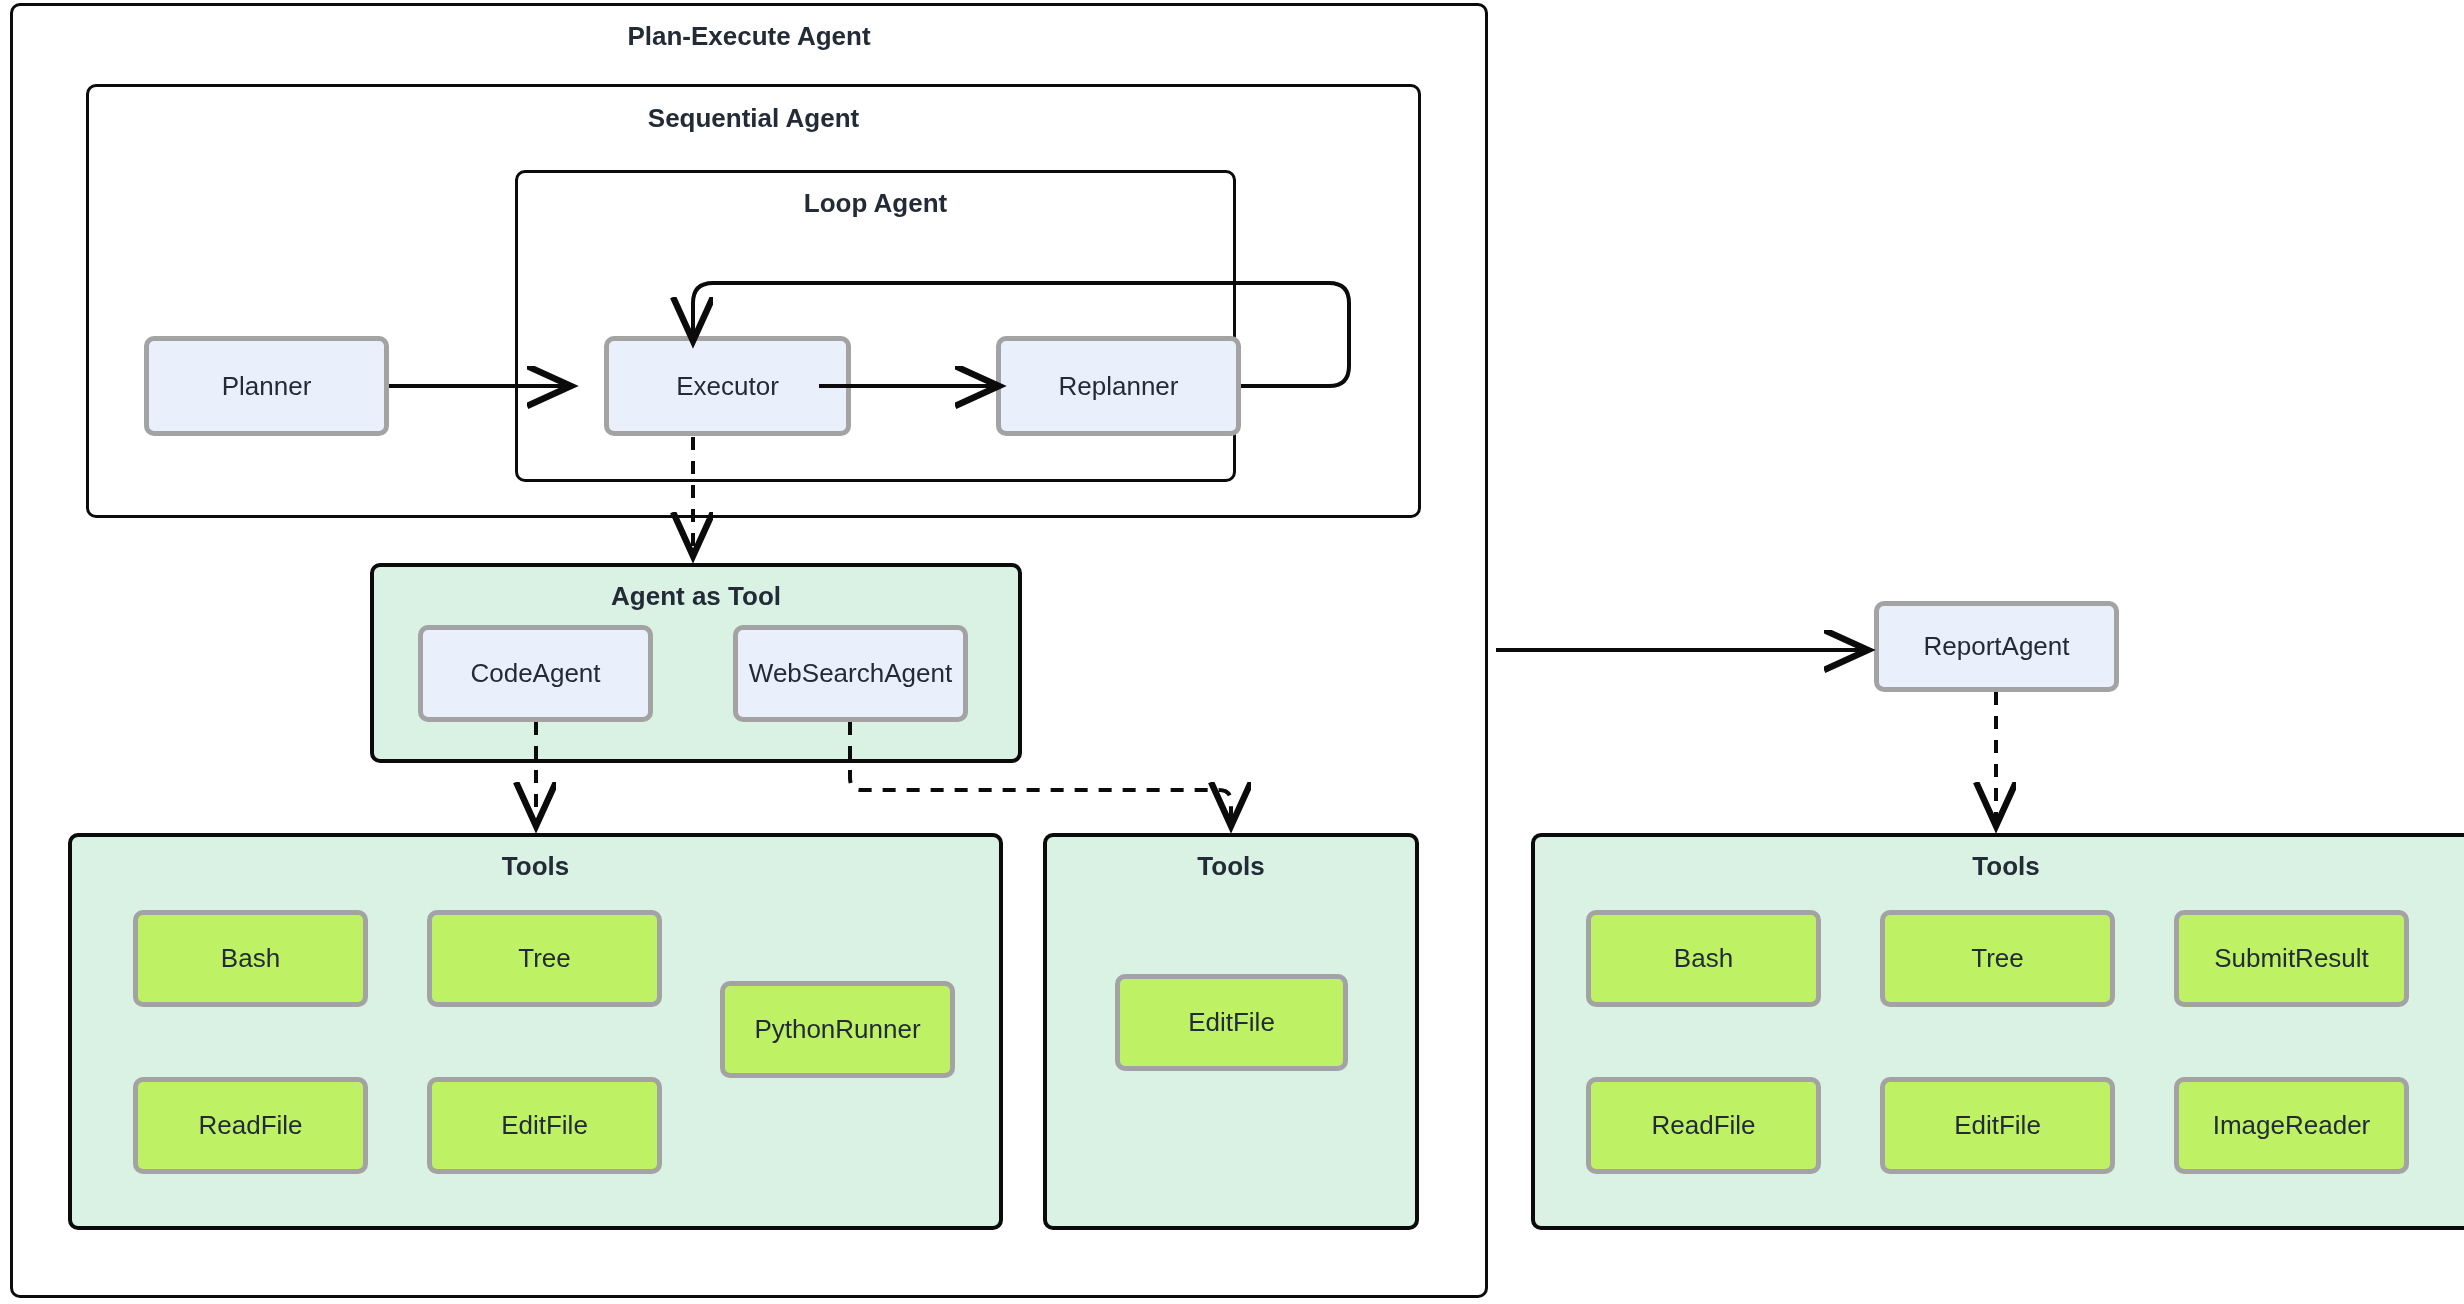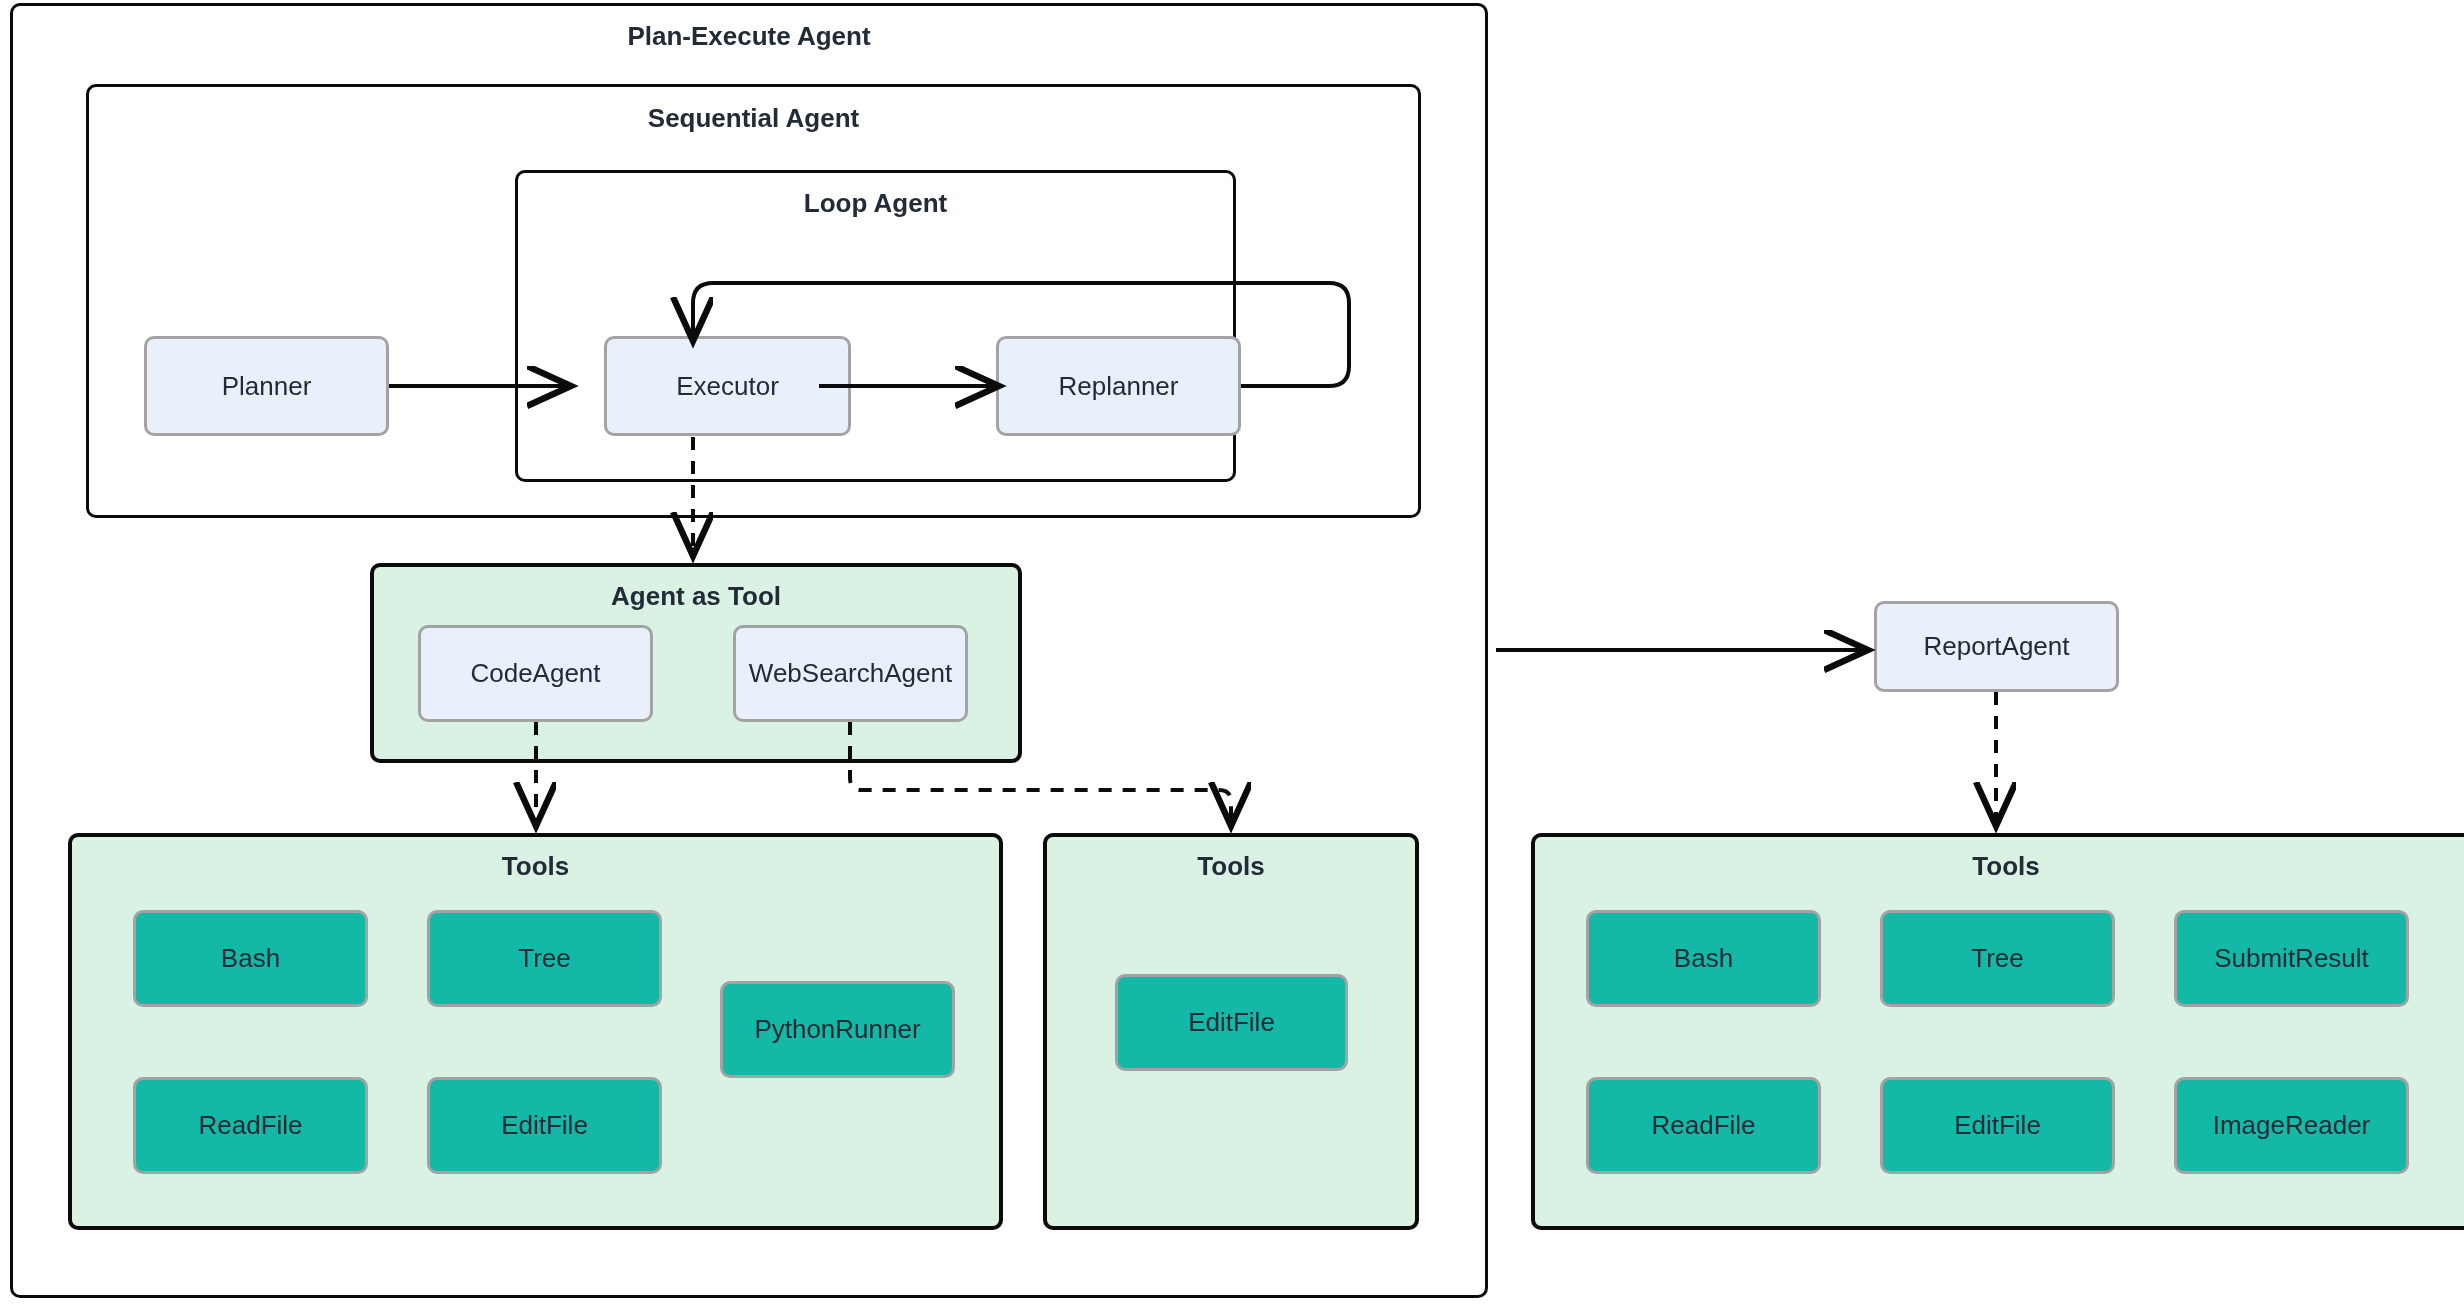--- a/index.html
+++ b/index.html
@@ -49,30 +49,30 @@
     color: #232b36;
     white-space: nowrap;
     font-weight: bold;
   }
   .node {
     position: absolute;
     box-sizing: border-box;
     display: flex;
     align-items: center;
     justify-content: center;
-    border: 3px solid #a3a3a3;
+    border: 5px solid #a3a3a3;
     border-radius: 10px;
     font-size: 26px;
     color: #232b36;
     text-align: center;
     z-index: 4;
     white-space: nowrap;
   }
   .node.blue { background: #eaf0fb; }
-  .node.yellow { background: #14b8a6; }
+  .node.yellow { background: #bef264; }
 </style>
 </head>
 <body>
 
 <div id="canvas">
 
   <div class="container" style="left:10px; top:3px; width:1478px; height:1295px;">
     <div class="container-title" style="top:15px;">Plan-Execute Agent</div>
   </div>
 

